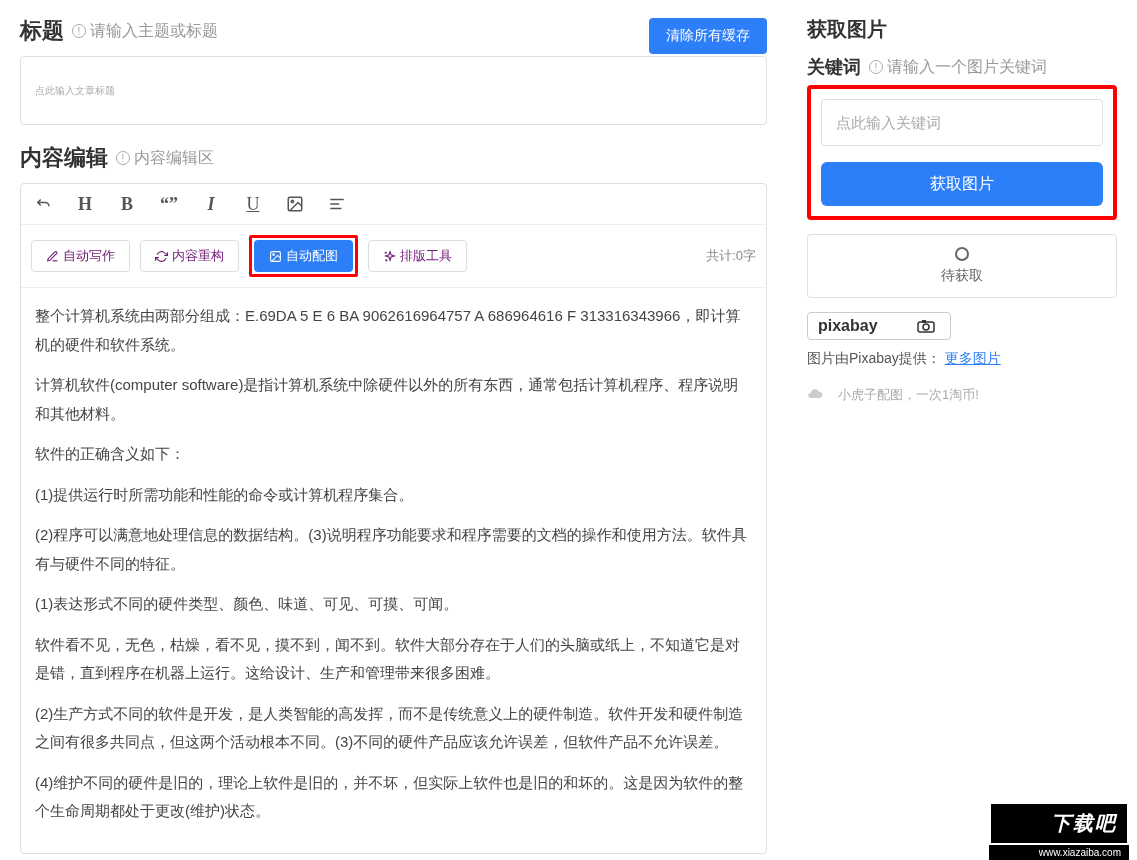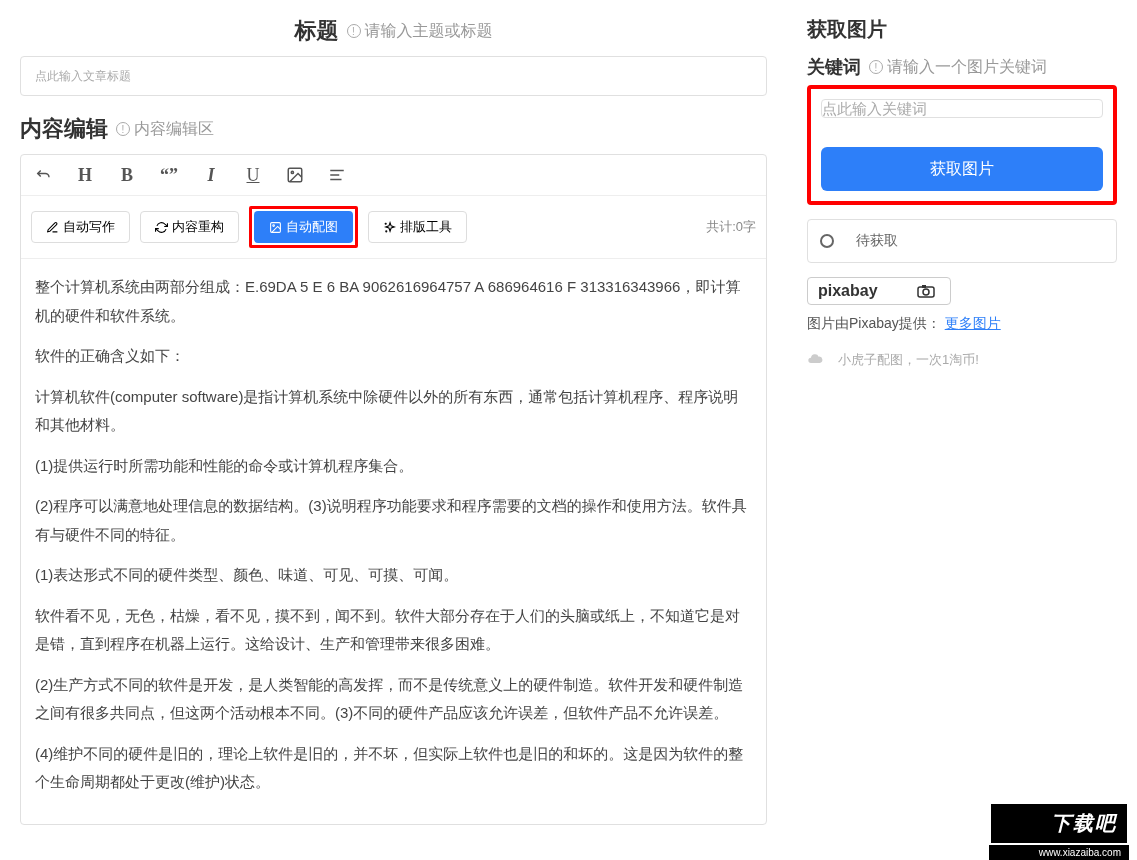--- a/index.html
+++ b/index.html
@@ -5,52 +5,52 @@
 * { margin: 0; padding: 0; box-sizing: border-box; }
 body { font-family: "Microsoft YaHei", Arial, sans-serif; background: #fff; color: #333; font-size: 14px; }
 .container { display: flex; width: 1137px; height: 860px; }
 .main { flex: 1; padding: 16px 20px; }
 .sidebar { width: 350px; padding: 16px 20px; }
 
 .section-header { display: flex; align-items: center; margin-bottom: 10px; }
 .section-title { font-size: 22px; font-weight: bold; color: #333; margin-right: 8px; }
 .hint-icon { display: inline-block; width: 14px; height: 14px; border: 1px solid #aaa; border-radius: 50%; color: #aaa; font-size: 10px; line-height: 14px; text-align: center; margin-right: 4px; }
 .hint-text { color: #999; font-size: 16px; }
-.header-row { display: flex; align-items: center; justify-content: center; }
+.header-row { display: flex; align-items: center; justify-content: space-between; }
 
 .btn { display: inline-flex; align-items: center; justify-content: center; padding: 8px 16px; border-radius: 4px; cursor: pointer; font-size: 14px; border: 1px solid transparent; }
 .btn-primary { background: #2d7ff9; color: #fff; }
 .btn-primary-lg { background: #2d7ff9; color: #fff; width: 100%; height: 44px; font-size: 16px; border-radius: 6px; }
-.btn-outline { background: #fff; border: 1px solid #ddd; color: #000000; padding: 6px 14px; font-size: 13px; }
+.btn-outline { background: #fff; border: 1px solid #ddd; color: #701a75; padding: 6px 14px; font-size: 13px; }
 .btn-blue { background: #2d7ff9; color: #fff; padding: 6px 14px; font-size: 13px; }
 
-.input-text { width: 100%; padding: 12px 14px; border: 1px solid #e0e0e0; border-radius: 4px; font-size: 12px; color: #333; }
+.input-text { width: 100%; padding: 28px 14px; border: 1px solid #e0e0e0; border-radius: 4px; font-size: 10px; color: #333; }
 .input-text::placeholder { color: #aaa; }
 
 .title-input-wrap { margin-bottom: 18px; }
 
 .editor-box { border: 1px solid #e0e0e0; border-radius: 4px; overflow: hidden; }
 .toolbar { display: flex; align-items: center; padding: 8px 10px; border-bottom: 1px solid #eee; gap: 18px; }
 .tb-icon { color: #555; font-size: 18px; cursor: pointer; display: inline-flex; align-items: center; justify-content: center; width: 24px; height: 24px; }
 .tb-icon svg { width: 18px; height: 18px; }
 
 .action-row { display: flex; align-items: center; padding: 10px; gap: 10px; border-bottom: 1px solid #eee; position: relative; }
 .action-row .count { margin-left: auto; color: #888; font-size: 13px; }
 .highlight-box { border: 3px solid #ff0000; padding: 2px; border-radius: 2px; }
 
 .content-area { padding: 14px; line-height: 1.9; font-size: 15px; color: #444; height: 565px; overflow-y: auto; }
 .content-area p { margin-bottom: 12px; }
 
 .sidebar .section-title { font-size: 20px; }
 .kw-section { margin-top: 12px; }
 .kw-box { border: 4px solid #ff0000; padding: 10px; border-radius: 4px; margin-bottom: 14px; }
-.kw-input { width: 100%; border: 1px solid #e0e0e0; border-radius: 4px; font-size: 15px; margin-bottom: 29px; }
+.kw-input { width: 100%; padding: 14px; border: 1px solid #e0e0e0; border-radius: 4px; font-size: 15px; margin-bottom: 16px; }
 .kw-input::placeholder { color: #aaa; }
 
-.status-box { border: 1px solid #e0e0e0; border-radius: 4px; padding: 12px; text-align: center; color: #666; display: flex; align-items: center; justify-content: flex-start; gap: 22px; margin-bottom: 14px; }
+.status-box { border: 1px solid #e0e0e0; border-radius: 4px; padding: 12px; text-align: center; color: #666; display: flex; align-items: center; justify-content: space-between; gap: 6px; margin-bottom: 14px; flex-direction: column; }
 .status-circle { display: inline-block; width: 14px; height: 14px; border: 2px solid #666; border-radius: 50%; }
 
 .pixabay-badge { display: inline-flex; align-items: center; border: 1px solid #ccc; border-radius: 4px; padding: 4px 10px; font-family: Arial; font-weight: bold; color: #333; font-size: 16px; margin-bottom: 10px; gap: 34px; }
 .pixabay-badge svg { margin-left: 4px; }
 
 .attr-line { font-size: 14px; color: #555; }
 .attr-line a { color: #2d7ff9; text-decoration: underline; }
 
 .footer-note { margin-top: 18px; color: #aaa; font-size: 13px; display: flex; align-items: flex-start; gap: 15px; }
 .footer-note svg { width: 16px; height: 16px; }
@@ -65,20 +65,21 @@
 <body>
 
 <div class="container">
   <div class="main">
     <div class="header-row">
       <div class="section-header">
         <span class="section-title">标题</span>
         <span class="hint-icon">!</span>
         <span class="hint-text">请输入主题或标题</span>
       </div>
+      <button class="btn btn-primary">清除所有缓存</button>
     </div>
 
     <div class="title-input-wrap">
       <input class="input-text" placeholder="点此输入文章标题" style="">
     </div>
 
     <div class="section-header">
       <span class="section-title">内容编辑</span>
       <span class="hint-icon">!</span>
       <span class="hint-text">内容编辑区</span>
@@ -143,22 +144,22 @@
           <svg class="icon-small" viewBox="0 0 24 24" fill="none" stroke="currentColor" stroke-width="2">
               <path d="M5 3v4M3 5h4M6 17v4M4 19h4M13 3l2 6 6 2-6 2-2 6-2-6-6-2 6-2z"></path>
             </svg>
           <span>排版工具</span>
         </button>
         <span class="count">共计:0字</span>
       </div>
 
       <div class="content-area">
         <p>整个计算机系统由两部分组成：E.69DA 5 E 6 BA 9062616964757 A 686964616 F 313316343966，即计算机的硬件和软件系统。</p>
+        <p>计算机软件(computer software)是指计算机系统中除硬件以外的所有东西，通常包括计算机程序、程序说明和其他材料。</p>
         <p>软件的正确含义如下：</p>
-        <p>计算机软件(computer software)是指计算机系统中除硬件以外的所有东西，通常包括计算机程序、程序说明和其他材料。</p>
         <p>(1)提供运行时所需功能和性能的命令或计算机程序集合。</p>
         <p>(2)程序可以满意地处理信息的数据结构。(3)说明程序功能要求和程序需要的文档的操作和使用方法。软件具有与硬件不同的特征。</p>
         <p>(1)表达形式不同的硬件类型、颜色、味道、可见、可摸、可闻。</p>
         <p>软件看不见，无色，枯燥，看不见，摸不到，闻不到。软件大部分存在于人们的头脑或纸上，不知道它是对是错，直到程序在机器上运行。这给设计、生产和管理带来很多困难。</p>
         <p>(2)生产方式不同的软件是开发，是人类智能的高发挥，而不是传统意义上的硬件制造。软件开发和硬件制造之间有很多共同点，但这两个活动根本不同。(3)不同的硬件产品应该允许误差，但软件产品不允许误差。</p>
         <p>(4)维护不同的硬件是旧的，理论上软件是旧的，并不坏，但实际上软件也是旧的和坏的。这是因为软件的整个生命周期都处于更改(维护)状态。</p>
       </div>
     </div>
   </div>
 

